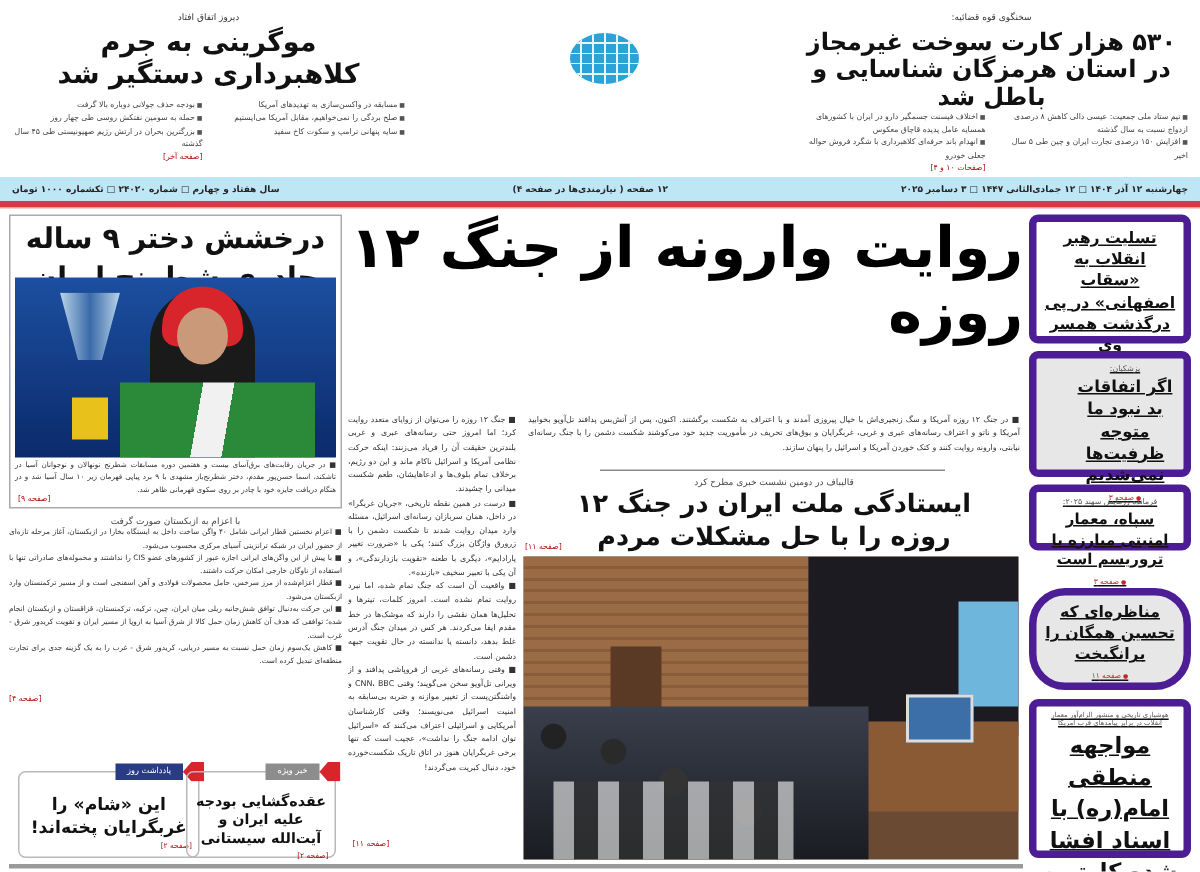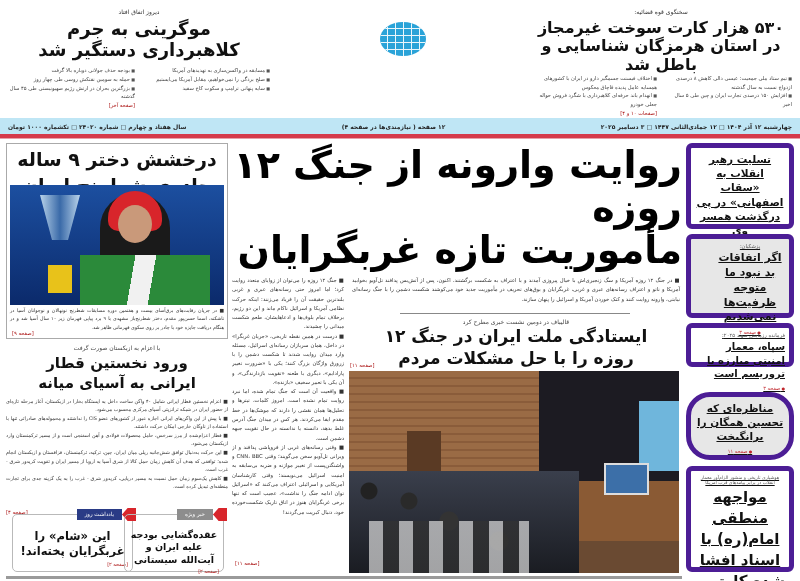--- a/index.html
+++ b/index.html
@@ -135,40 +135,39 @@
   <div class="side-sub">■ پیگیری سلامت رضا امیرخانی توسط رهبر انقلاب</div>
   <div class="side-ref">صفحه ۳</div>
 </div>
 
 <div class="abs side-box gray" style="left:686px; top:234px; width:108px; height:84px;padding-left:24px;">
   <div class="side-kicker">پزشکیان:</div>
   <div class="side-title" style="font-size:11px;">اگر اتفاقات بد نبود ما متوجه ظرفیت‌ها نمی‌شدیم</div>
   <div class="side-ref">صفحه ۳</div>
 </div>
 
-<div class="abs side-box" style="left:686px; top:323px; width:108px; height:44px;text-align:right;">
+<div class="abs side-box" style="left:686px; top:323px; width:108px; height:44px;">
   <div class="side-kicker">فرمانده رزمایش سهند ۲۰۲۵:</div>
   <div class="side-title" style="font-size:10px; line-height:1.35;">سپاه، معمار امنیتی مبارزه با تروریسم است</div>
   <div class="side-ref">صفحه ۳</div>
 </div>
 
 <div class="abs side-box gray" style="left:686px; top:392px; width:108px; height:68px;border-radius:24px;">
   <div class="side-title" style="font-size:10.5px;">مناظره‌ای که تحسین همگان را برانگیخت</div>
   <div class="side-ref">صفحه ۱۱</div>
 </div>
 
 <div class="abs side-box" style="left:686px; top:466px; width:108px; height:106px;">
   <div class="side-kicker" style="font-size:4.6px;">هوشیاری تاریخی و منشور الزام‌آور معمار انقلاب در برابر پیامدهای قرب آمریکا</div>
   <div class="side-title" style="font-size:15px; line-height:1.4;">مواجهه منطقی امام(ره) با اسناد افشا شده کارتر و درس‌هایی که به جریان غربگرا دادند</div>
   <div class="side-ref">صفحه ۸</div>
 </div>
 
 <div class="abs" style="left:232px; top:142px; width:450px;">
   <div class="main-head" style="margin-top:2px;">روایت وارونه از جنگ ۱۲ روزه</div>
-  <div class="main-head">مأموریت تازه غربگرایان</div>
 </div>
 
 <div class="abs col-text" style="left:352px; top:276px; width:328px;">■ در جنگ ۱۲ روزه آمریکا و سگ زنجیری‌اش با خیال پیروزی آمدند و با اعتراف به شکست برگشتند. اکنون، پس از آتش‌بس پدافند تل‌آویو بخوابید آمریکا و ناتو و اعتراف رسانه‌های عبری و غربی، غربگرایان و بوق‌های تحریف در مأموریت جدید خود می‌کوشند شکست دشمن را با جنگ رسانه‌ای نیابتی، وارونه روایت کنند و کتک خوردن آمریکا و اسرائیل را پنهان سازند.</div>
 
 <div class="abs col-text" style="left:232px; top:276px; width:112px; height:290px; overflow:hidden; white-space:pre-line;">■ جنگ ۱۲ روزه را می‌توان از زوایای متعدد روایت کرد؛ اما امروز حتی رسانه‌های عبری و غربی بلندترین حقیقت آن را فریاد می‌زنند: اینکه حرکت نظامی آمریکا و اسرائیل ناکام ماند و این دو رژیم، برخلاف تمام بلوف‌ها و ادعاهایشان، طعم شکست میدانی را چشیدند.
 ■ درست در همین نقطه تاریخی، «جریان غربگرا» در داخل، همان سربازان رسانه‌ای اسرائیل، مسئله وارد میدان روایت شدند تا شکست دشمن را با زرورق واژگان بزرگ کنند؛ یکی با «ضرورت تغییر پارادایم»، دیگری با طعنه «تقویت بازدارندگی»، و آن یکی با تعبیر سخیف «بازنده».
 ■ واقعیت آن است که جنگ تمام شده، اما نبرد روایت تمام نشده است. امروز کلمات، تیترها و تحلیل‌ها همان نقشی را دارند که موشک‌ها در خط مقدم ایفا می‌کردند. هر کس در میدان جنگ آدرس غلط بدهد، دانسته یا ندانسته در حال تقویت جبهه دشمن است.
 ■ وقتی رسانه‌های غربی از فروپاشی پدافند و از ویرانی تل‌آویو سخن می‌گویند؛ وقتی CNN، BBC و واشنگتن‌پست از تغییر موازنه و ضربه بی‌سابقه به امنیت اسرائیل می‌نویسند؛ وقتی کارشناسان آمریکایی و اسرائیلی اعتراف می‌کنند که «اسرائیل توان ادامه جنگ را نداشت»، عجیب است که تنها برخی غربگرایان هنوز در اتاق تاریک شکست‌خورده خود، دنبال کبریت می‌گردند!</div>
 <div class="abs ref" style="left:235px; top:560px;">[صفحه ۱۱]</div>
 
@@ -202,21 +201,20 @@
   <div class="girl-scarf"></div>
   <div class="girl-hood"></div>
   <div class="girl-face"></div>
   <div class="flag"></div>
 </div>
 <div class="abs col-text" style="left:10px; top:307px; width:214px; font-size:4.8px;">■ در جریان رقابت‌های برق‌آسای بیست و هفتمین دوره مسابقات شطرنج نونهالان و نوجوانان آسیا در تاشکند، اسما حسن‌پور مقدم، دختر شطرنج‌باز مشهدی با ۹ برد پیاپی قهرمان زیر ۱۰ سال آسیا شد و در هنگام دریافت جایزه خود با چادر بر روی سکوی قهرمانی ظاهر شد.</div>
 <div class="abs ref" style="left:12px; top:330px;">[صفحه ۹]</div>
 
 <div class="abs" style="left:6px; top:344px; width:222px;">
   <div class="sub-kicker">با اعزام به ازبکستان صورت گرفت</div>
-  <div class="top-head" style="font-size:15px; line-height:1.35; padding:0 20px; margin:2px 0 3px;">ورود نخستین قطار ایرانی به آسیای میانه</div>
   <div class="col-text" style="height:112px; overflow:hidden; font-size:4.9px; white-space:pre-line;">■ اعزام نخستین قطار ایرانی شامل ۴۰ واگن ساخت داخل به ایستگاه بخارا در ازبکستان، آغاز مرحله تازه‌ای از حضور ایران در شبکه ترانزیتی آسیای مرکزی محسوب می‌شود.
 ■ با پیش از این واگن‌های ایرانی اجازه عبور از کشورهای عضو CIS را نداشتند و محموله‌های صادراتی تنها با استفاده از ناوگان خارجی امکان حرکت داشتند.
 ■ قطار اعزام‌شده از مرز سرخس، حامل محصولات فولادی و آهن اسفنجی است و از مسیر ترکمنستان وارد ازبکستان می‌شود.
 ■ این حرکت به‌دنبال توافق شش‌جانبه ریلی میان ایران، چین، ترکیه، ترکمنستان، قزاقستان و ازبکستان انجام شده؛ توافقی که هدف آن کاهش زمان حمل کالا از شرق آسیا به اروپا از مسیر ایران و تقویت کریدور شرق - غرب است.
 ■ کاهش یک‌سوم زمان حمل نسبت به مسیر دریایی، کریدور شرق - غرب را به یک گزینه جدی برای تجارت منطقه‌ای تبدیل کرده است.</div>
   <div class="ref" style="text-align:left;">[صفحه ۴]</div>
 </div>
 
 <div class="abs tag-box" style="left:12px; top:514px; width:121px; height:58px;">
   <div class="tag navy">یادداشت روز</div>

